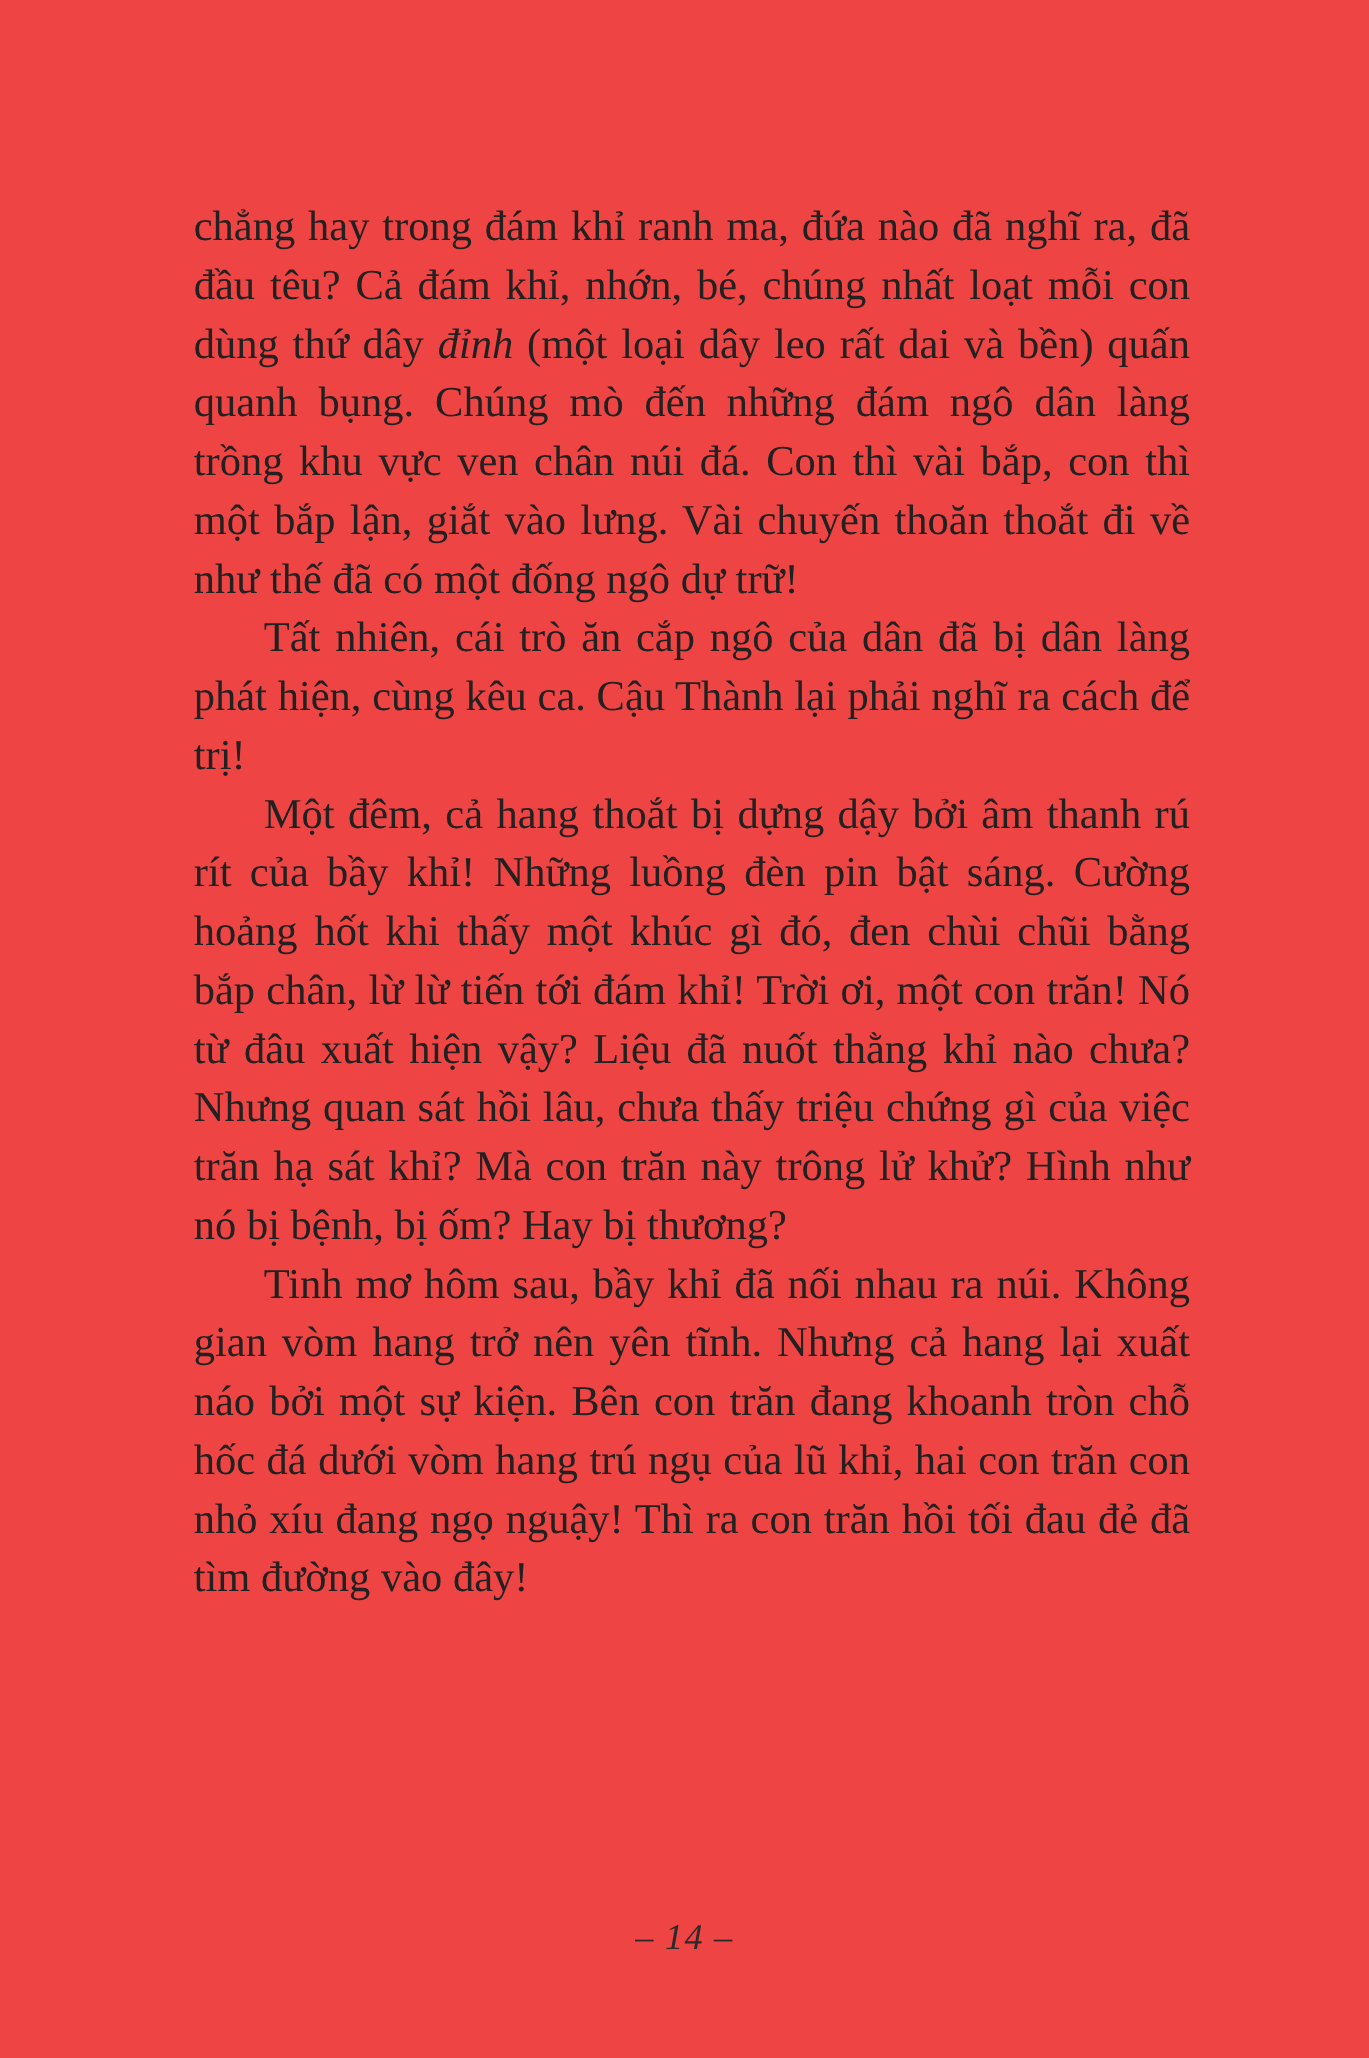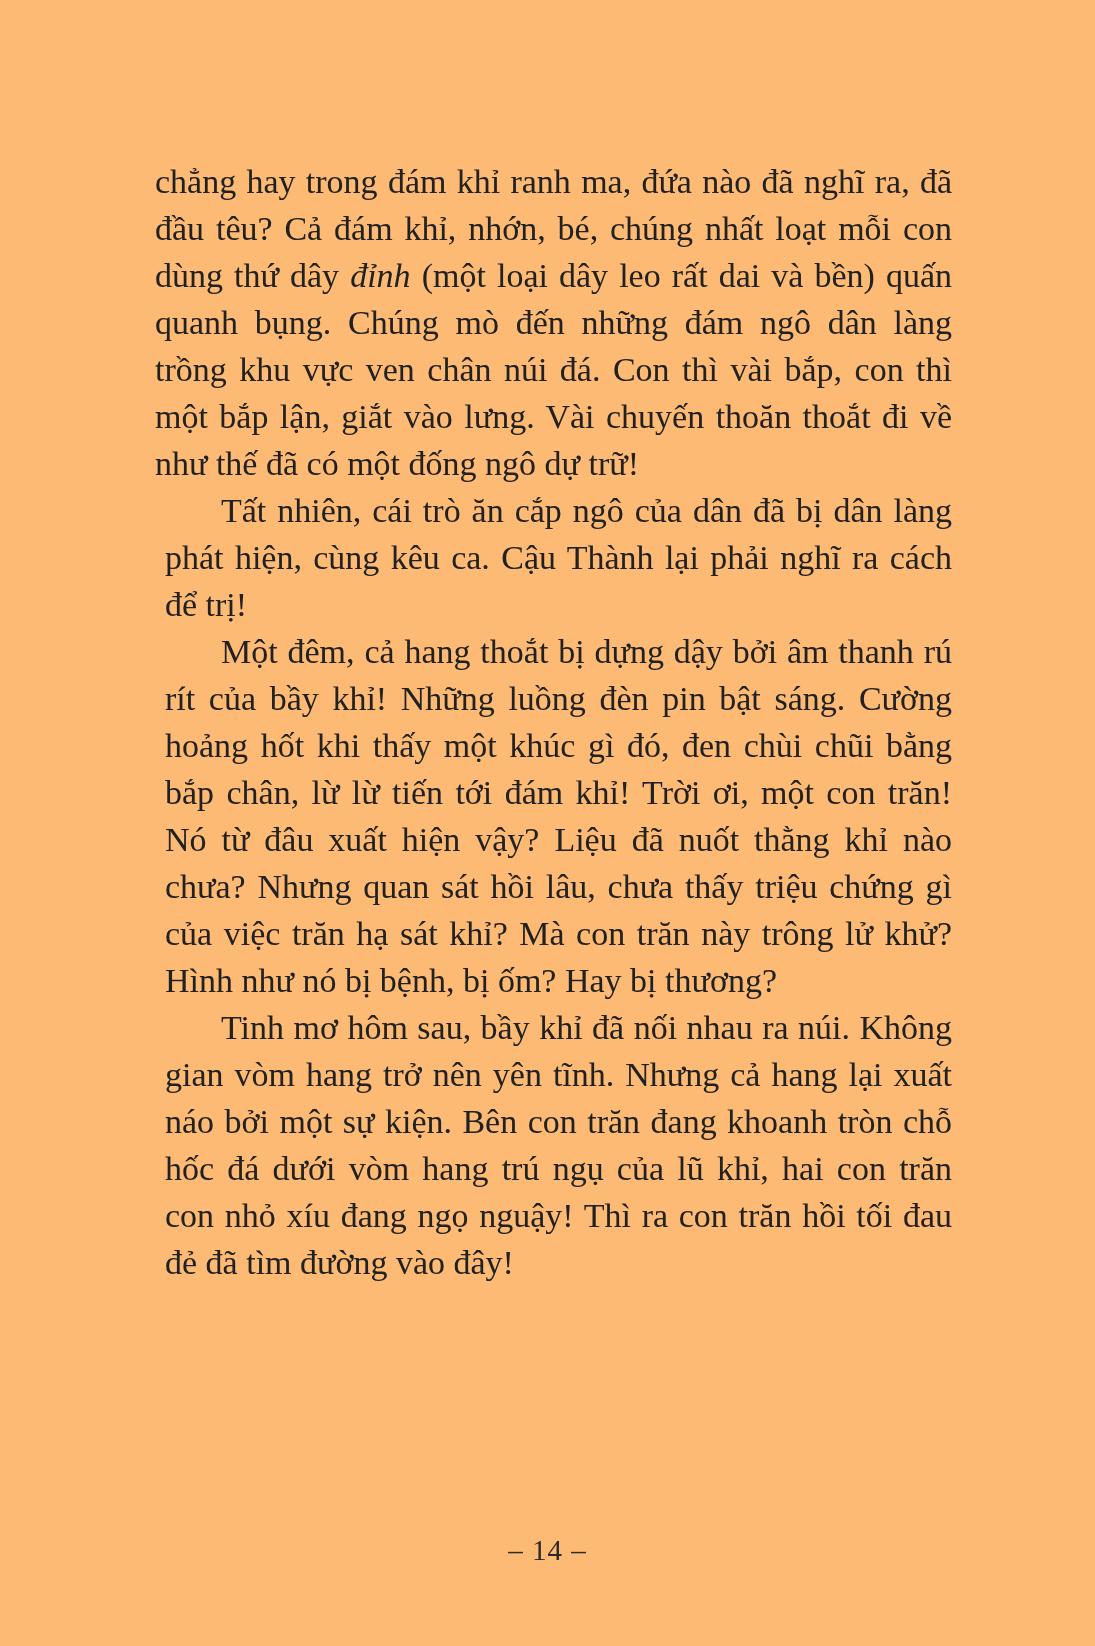--- a/index.html
+++ b/index.html
@@ -10,54 +10,54 @@
     width: 1095px;
     height: 1646px;
     background: #ffffff;
     position: relative;
     font-family: "Liberation Serif", "DejaVu Serif", serif;
     overflow: hidden;
   }
   .page {
     position: absolute;
     inset: 0;
-    background: #fdba74;
+    background: #ef4444;
   }
   .text-block {
     position: absolute;
     left: 155px;
     top: 158px;
     width: 797px;
     color: #212121;
     font-size: 34px;
     line-height: 47px;
     text-align: justify;
     text-justify: inter-word;
   }
   .text-block p {
     margin: 0;
     padding: 0;
   }
   .text-block p.indent {
     text-indent: 56px;
-    margin-left: 10px;
   }
   .italic {
     font-style: italic;
   }
   .page-number {
     position: absolute;
     top: 1533px;
     left: 0;
     width: 1095px;
     text-align: center;
     font-size: 29px;
     line-height: 34px;
     color: #2a2a2a;
     letter-spacing: 1px;
+    font-style: italic;
   }
 </style>
 </head>
 <body>
 
 <div class="page">
 
   <div class="text-block">
 
     <p>

